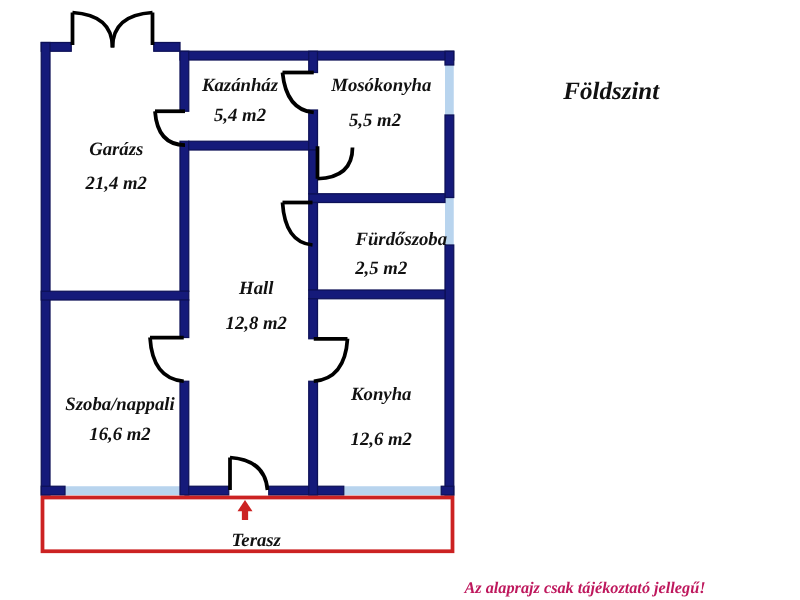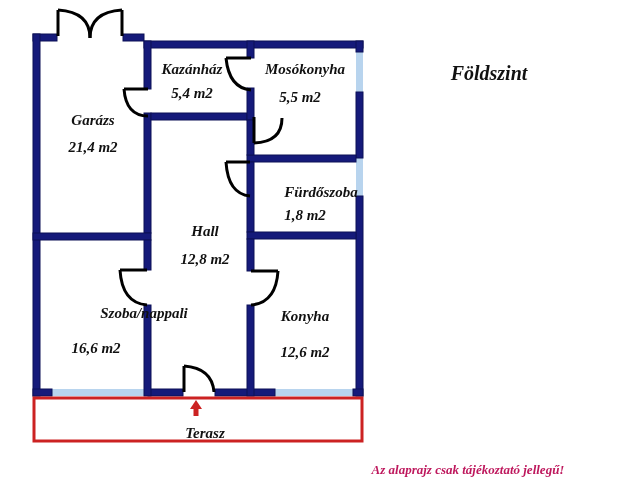--- a/index.html
+++ b/index.html
@@ -173,24 +173,24 @@
 </svg>
 
 <div id="labels">
     <div class="txt room-name" style="left: 93px; top: 112px;">Garázs</div>
     <div class="txt room-area" style="left: 93px; top: 139px;">21,4 m2</div>
     <div class="txt room-name" style="left: 192px; top: 61px;">Kazánház</div>
     <div class="txt room-area" style="left: 192px; top: 85px;">5,4 m2</div>
     <div class="txt room-name" style="left: 305px; top: 61px;">Mosókonyha</div>
     <div class="txt room-area" style="left: 300px; top: 89px;">5,5 m2</div>
     <div class="txt room-name" style="left: 321px; top: 168px; margin-top: 16px;">Fürdőszoba</div>
-    <div class="txt room-area" style="left: 305px; top: 207px;">1,8 m2</div>
+    <div class="txt room-area" style="left: 305px; top: 207px;">2,5 m2</div>
     <div class="txt room-name" style="left: 205px; top: 223px;">Hall</div>
     <div class="txt room-area" style="left: 205px; top: 251px;">12,8 m2</div>
-    <div class="txt room-name" style="left: 96px; top: 305px; margin-left: 48px;">Szoba/nappali</div>
+    <div class="txt room-name" style="left: 96px; top: 316px;">Szoba/nappali</div>
     <div class="txt room-area" style="left: 96px; top: 340px;">16,6 m2</div>
     <div class="txt room-name" style="left: 305px; top: 308px;">Konyha</div>
     <div class="txt room-area" style="left: 305px; top: 344px;">12,6 m2</div>
   </div>
 
 <div class="floor-label" style="left: 489px; top: 62px;">Földszint</div>
 <div class="terrace-label" style="left: 205px; top: 425px;">Terasz</div>
 <div class="disclaimer" style="left: 468px; top: 462px;">Az alaprajz csak tájékoztató jellegű!</div>
 
 </body></html>

